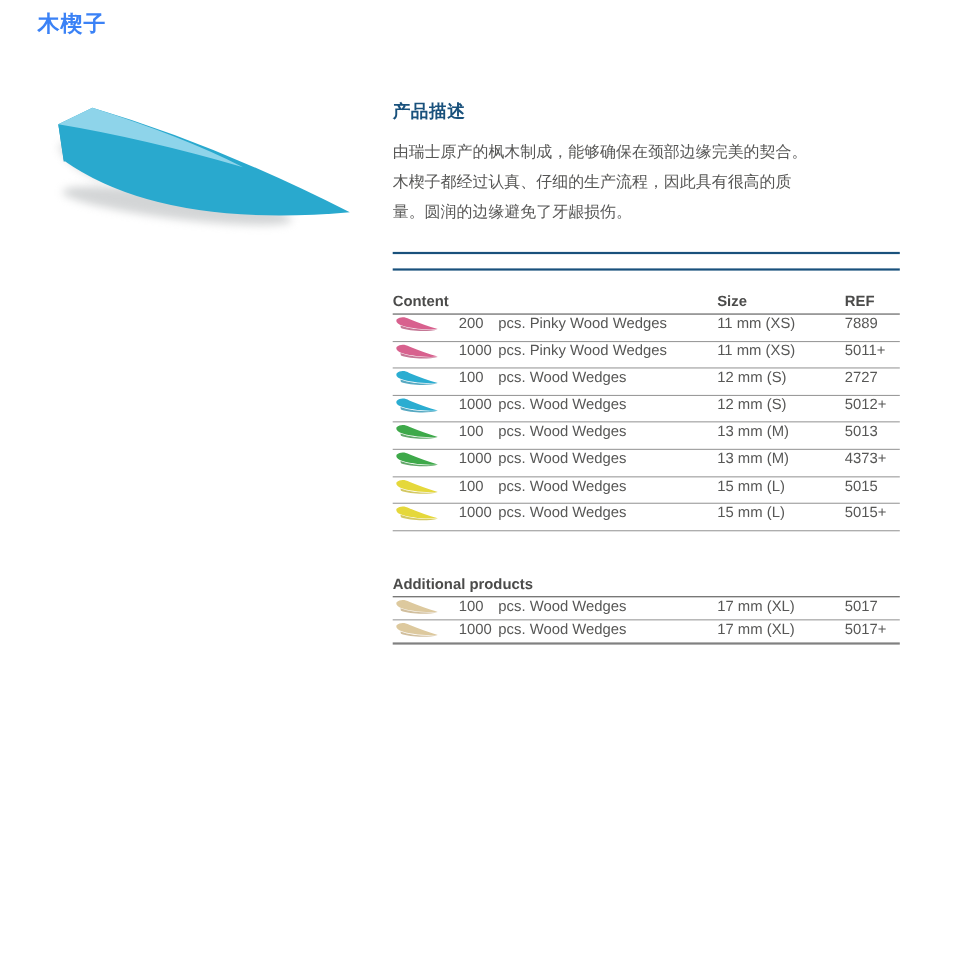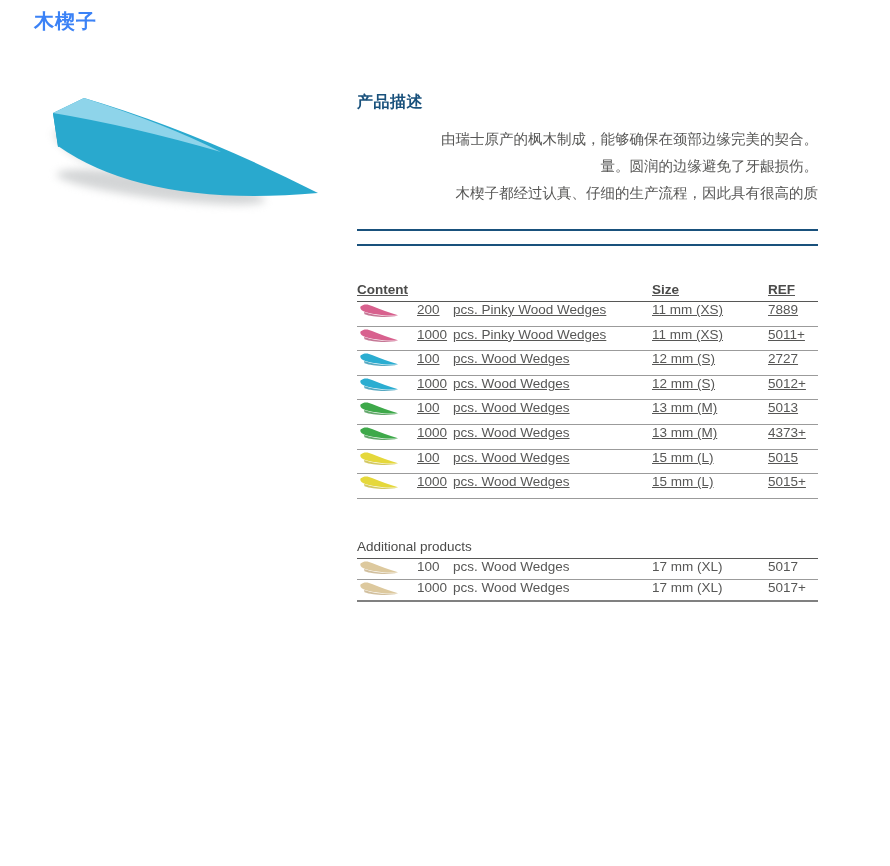--- a/index.html
+++ b/index.html
@@ -28,33 +28,33 @@
   .right-col { position: absolute; left: 357px; top: 92px; width: 461px; }
 
   .desc-heading {
     font-size: 16px;
     font-weight: bold;
     color: #19517c;
     line-height: 20px;
     letter-spacing: 0.5px;
   }
 
-  .desc-body { margin-top: 14px; text-align: right; }
+  .desc-body { margin-top: 14px; }
   .desc-line { font-size: 14.5px; line-height: 27px; color: #575756; }
 
   .blue-rule { border: none; border-top: 2px solid #19517c; }
   .rule-1 { margin-top: 22px; }
   .rule-2 { margin-top: 13px; }
 
   .bullets { margin-top: 13px; }
   .bullet-item { font-size: 14.5px; line-height: 23px; color: #2a6496; }
   .bullet-dot { margin-right: 6px; font-size: 13px; }
 
   
-  .ptable { margin-top: 36px; width: 100%; text-decoration: underline; }
+  .ptable { margin-top: 20px; width: 100%; }
   .thead {
     display: flex;
     align-items: flex-end;
     font-weight: bold;
     font-size: 13.5px;
     color: #4b4b4a;
     padding-bottom: 4px;
     border-bottom: 1px solid #575756;
   }
   .trow {
@@ -69,21 +69,21 @@
   .c-icon  { width: 60px; display: flex; align-items: center; }
   .c-icon svg { display: block; margin-left: 2px; }
   .c-qty   { width: 36px; }
   .c-desc  { width: 199px; }
   .c-size  { width: 116px; }
   .c-ref   { flex: 1; }
 
   .add-section { margin-top: 40px; }
   .add-heading {
     font-size: 13.5px;
-    font-weight: normal;
+    font-weight: bold;
     color: #4b4b4a;
     padding-bottom: 4px;
     border-bottom: 1px solid #575756;
   }
   .add-section .trow { height: 21.5px; }
   .add-section .trow:last-child { border-bottom: 2px solid #808080; }
 </style>
 </head>
 <body>
 
@@ -107,22 +107,22 @@
     <path d="M17,29 L48,14 Q130,40 185,68 Q95,42 17,29 Z" fill="#8ed4ea"></path>
   </svg>
 </div>
 
 <div class="right-col">
 
   <div class="desc-heading">产品描述</div>
 
   <div class="desc-body">
     <div class="desc-line">由瑞士原产的枫木制成，能够确保在颈部边缘完美的契合。</div>
+    <div class="desc-line">木楔子都经过认真、仔细的生产流程，因此具有很高的质</div>
     <div class="desc-line">量。圆润的边缘避免了牙龈损伤。</div>
-    <div class="desc-line">木楔子都经过认真、仔细的生产流程，因此具有很高的质</div>
   </div>
 
   <hr class="blue-rule rule-1">
 
   <div class="bullets">
   </div>
 
   <hr class="blue-rule rule-2">
 
   <div class="ptable">

